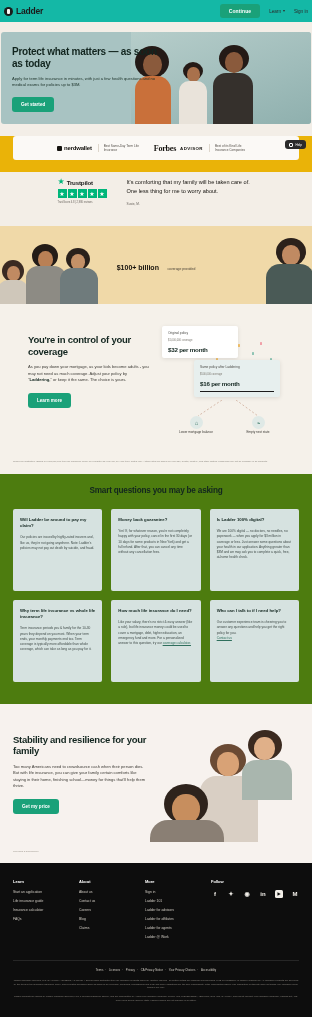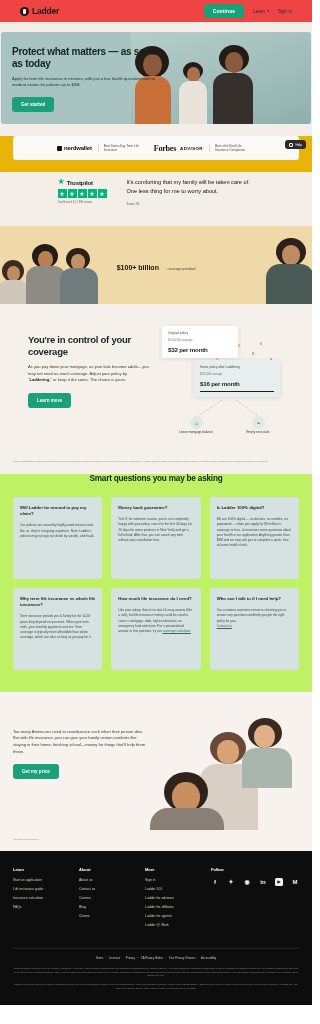--- a/index.html
+++ b/index.html
@@ -8,24 +8,24 @@
     font-family: "Liberation Sans", sans-serif;
     background: #ffffff;
     color: #111111;
     -webkit-font-smoothing: antialiased;
   }
   .page { width: 312px; position: relative; overflow: hidden; }
 
   
   .header {
     height: 22px;
-    background: #ef4444;
+    background: #14b8a6;
     display: flex;
     align-items: center;
-    padding: 0 20px;
+    padding: 0 4px;
     position: relative;
     z-index: 30;
   }
   .brand { display: flex; align-items: center; gap: 3px; }
   .brand-mark {
     width: 9px; height: 9px; border-radius: 50%;
     background: #1b1b1b; position: relative;
     display: flex; align-items: center; justify-content: center;
   }
   .brand-mark::after {
@@ -125,21 +125,21 @@
   .dashes { position: absolute; left: 18px; top: 76px; width: 100px; height: 24px; }
   .icon-circle {
     position: absolute; width: 13px; height: 13px; border-radius: 50%;
     background: #dfe9e6; display: flex; align-items: center; justify-content: center;
     font-size: 6px; color: #2f6f5d;
   }
   .icon-cap { position: absolute; font-size: 3.1px; color: #3c3a35; text-align: center; width: 56px; }
   .disclaimer { font-size: 2.4px; color: #8a867e; line-height: 1.5; padding: 0 13px 10px; background: #f5f1ea; }
 
   
-  .faq { background: #bef264; padding: 0 13px 22px; }
+  .faq { background: #4d7c0f; padding: 12px 13px 22px; }
   .faq-title { text-align: center; font-size: 8.2px; font-weight: bold; color: #12251f; letter-spacing: -0.2px; }
   .faq-grid { margin-top: 14px; display: grid; grid-template-columns: repeat(3, 1fr); gap: 9px; }
   .faq-card { background: #d6e2e0; border-radius: 2px; padding: 8px 7px; min-height: 82px; }
   .faq-q { font-size: 4.3px; font-weight: bold; line-height: 1.45; color: #12251f; }
   .faq-a { margin-top: 6px; font-size: 3.2px; line-height: 1.62; color: #3f4a47; }
   .faq-a a, .inline-link { color: #2f6f5d; text-decoration: underline; }
 
   
   .stab-wrap { background: #f7f2ee; padding: 16px 0 0; }
   .stab { position: relative; height: 122px; display: flex; }
@@ -362,20 +362,21 @@
         <div class="fig" style="left:73px;top:32px;width:22px;height:24px;background:#d8a276;border-radius:48%;"></div>
         <div class="fig" style="left:56px;top:56px;width:58px;height:66px;background:#d9cfc4;border-radius:16px 16px 0 0;"></div>
         <div class="fig" style="left:104px;top:10px;width:34px;height:30px;background:#3b2a20;"></div>
         <div class="fig" style="left:110px;top:17px;width:21px;height:23px;background:#e0b089;border-radius:48%;"></div>
         <div class="fig" style="left:98px;top:40px;width:50px;height:40px;background:#a9b6ae;border-radius:14px 14px 0 0;"></div>
         <div class="fig" style="left:20px;top:64px;width:44px;height:40px;background:#2e231c;"></div>
         <div class="fig" style="left:28px;top:74px;width:28px;height:30px;background:#c78e5e;border-radius:48%;"></div>
         <div class="fig" style="left:6px;top:100px;width:74px;height:24px;background:#8a7f74;border-radius:18px 18px 0 0;"></div>
       </div>
       <div class="stab-copy">
+        <div class="sec-title">Stability and resilience for your family</div>
         <div class="sec-body">Too many Americans need to crowdsource cash when their person dies. But with life insurance, you can give your family certain comforts like staying in their home, finishing school—money for things that'll help them thrive.</div>
         <button class="btn-pill">Get my price</button>
       </div>
     </div>
     <div class="stab-note">Licensing &amp; Disclosures</div>
   </div>
 
   <div class="footer">
     <div class="f-cols">
       <div class="f-col">

